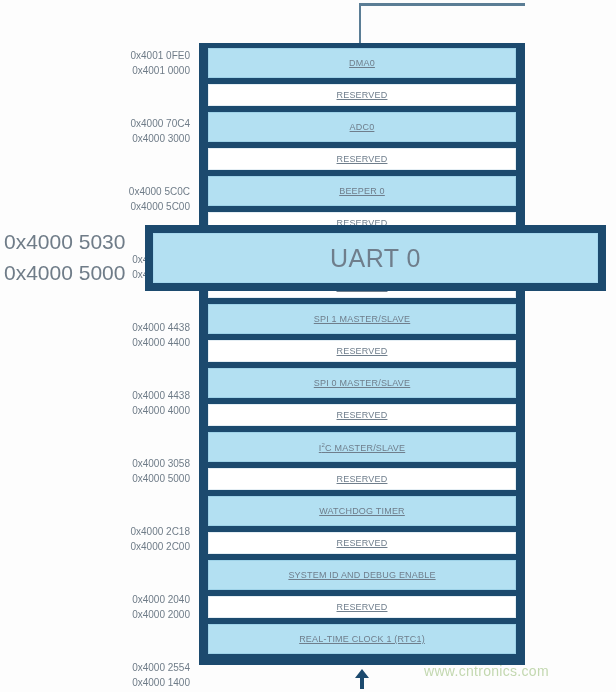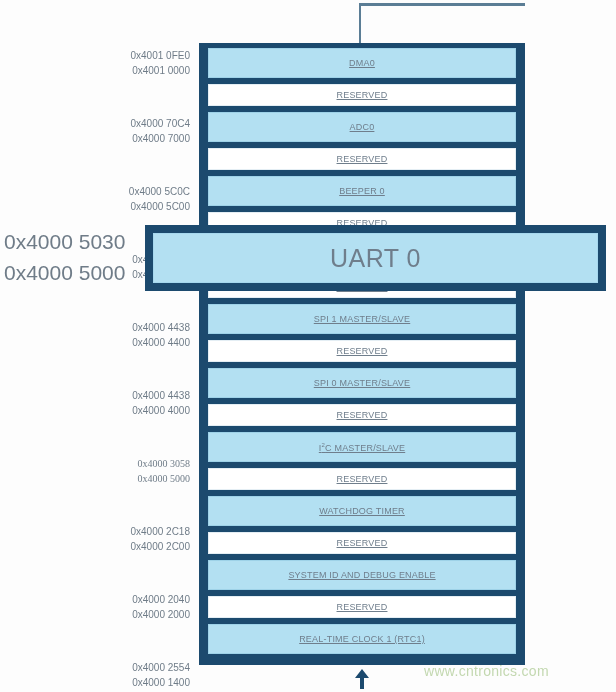--- a/index.html
+++ b/index.html
@@ -170,39 +170,39 @@
   <div class="leader-horz"></div>
   <div class="leader-vert"></div>
 
   <div id="addr-col">
       <div class="addr-group" style="top: 5px;">
         <div>0x4001 0FE0</div>
         <div>0x4001 0000</div>
       </div>
       <div class="addr-group" style="top: 73px; margin-left: 24px;">
         <div>0x4000 70C4</div>
-        <div>0x4000 7000</div>
+        <div>0x4000 3000</div>
       </div>
       <div class="addr-group" style="top: 141px;">
         <div>0x4000 5C0C</div>
         <div>0x4000 5C00</div>
       </div>
       <div class="addr-group" style="top: 209px;">
         <div>0x4000 5030</div>
         <div>0x4000 5000</div>
       </div>
       <div class="addr-group" style="top: 277px;">
         <div>0x4000 4438</div>
         <div>0x4000 4400</div>
       </div>
       <div class="addr-group" style="top: 345px;">
         <div>0x4000 4438</div>
         <div>0x4000 4000</div>
       </div>
-      <div class="addr-group" style="top: 413px; font-family: Liberation Serif, serif;">
+      <div class="addr-group" style="top: 413px;">
         <div>0x4000 3058</div>
         <div>0x4000 5000</div>
       </div>
       <div class="addr-group" style="top: 481px;">
         <div>0x4000 2C18</div>
         <div>0x4000 2C00</div>
       </div>
       <div class="addr-group" style="top: 549px;">
         <div>0x4000 2040</div>
         <div>0x4000 2000</div>

